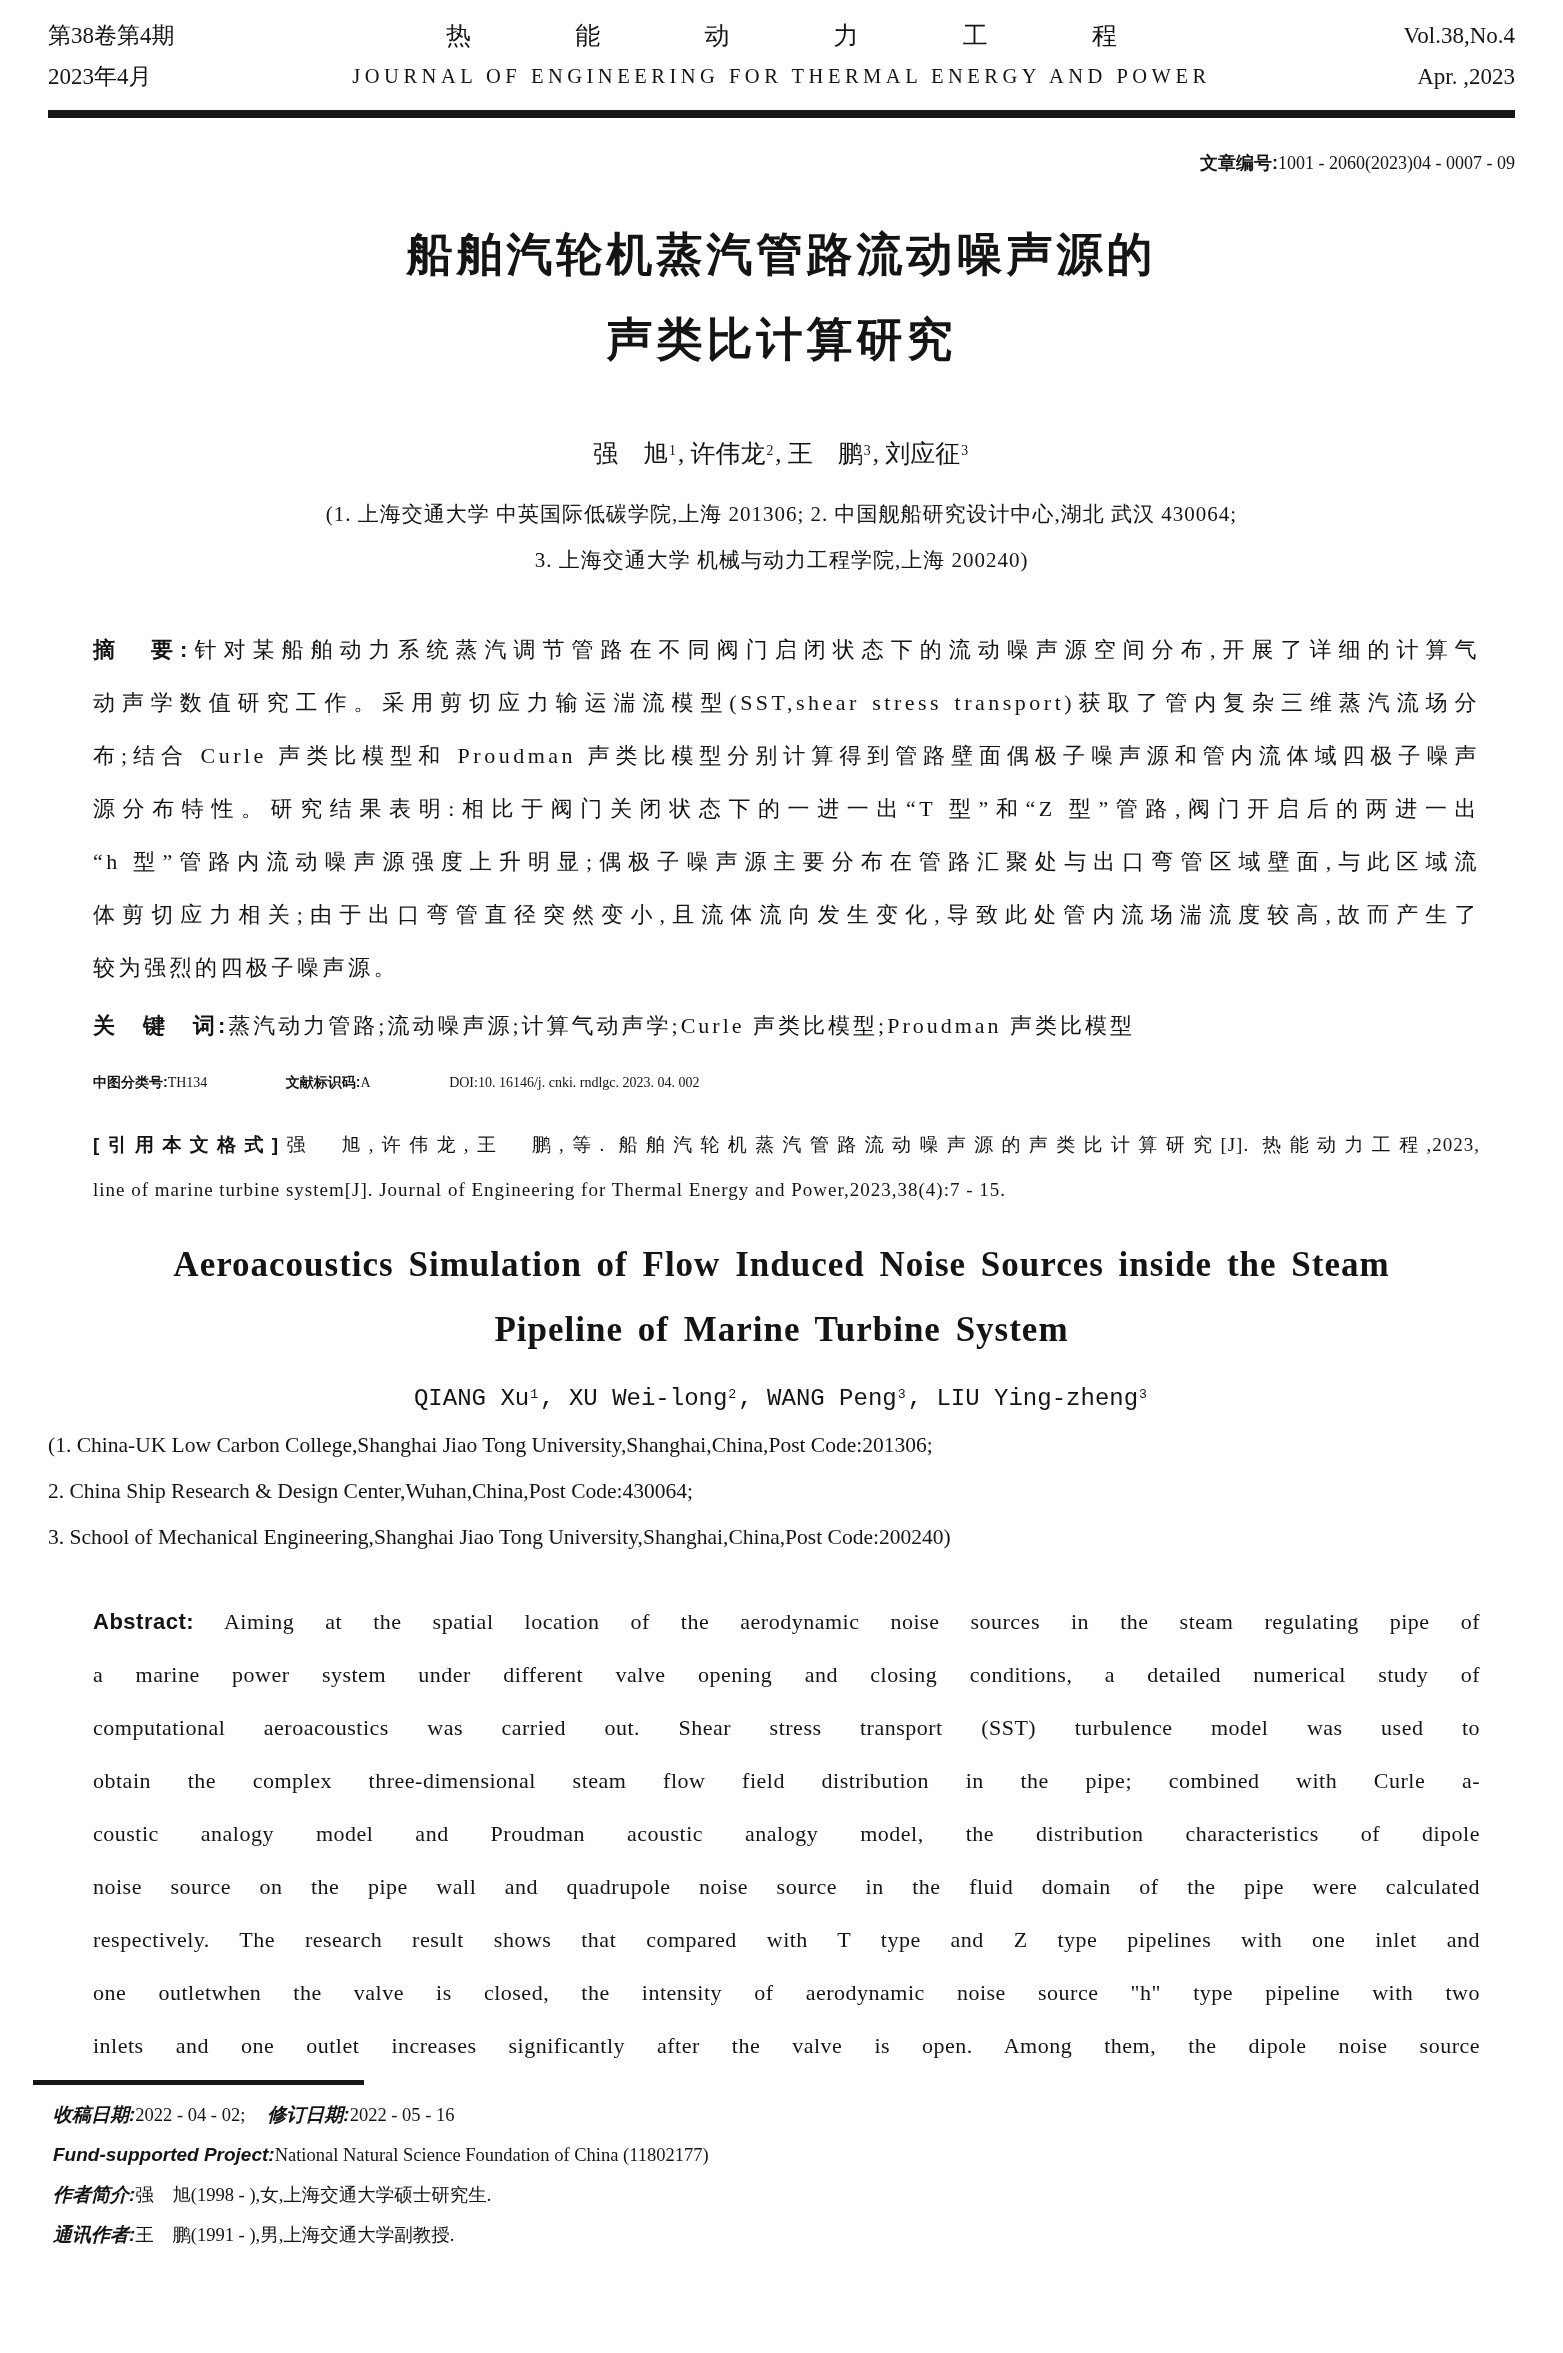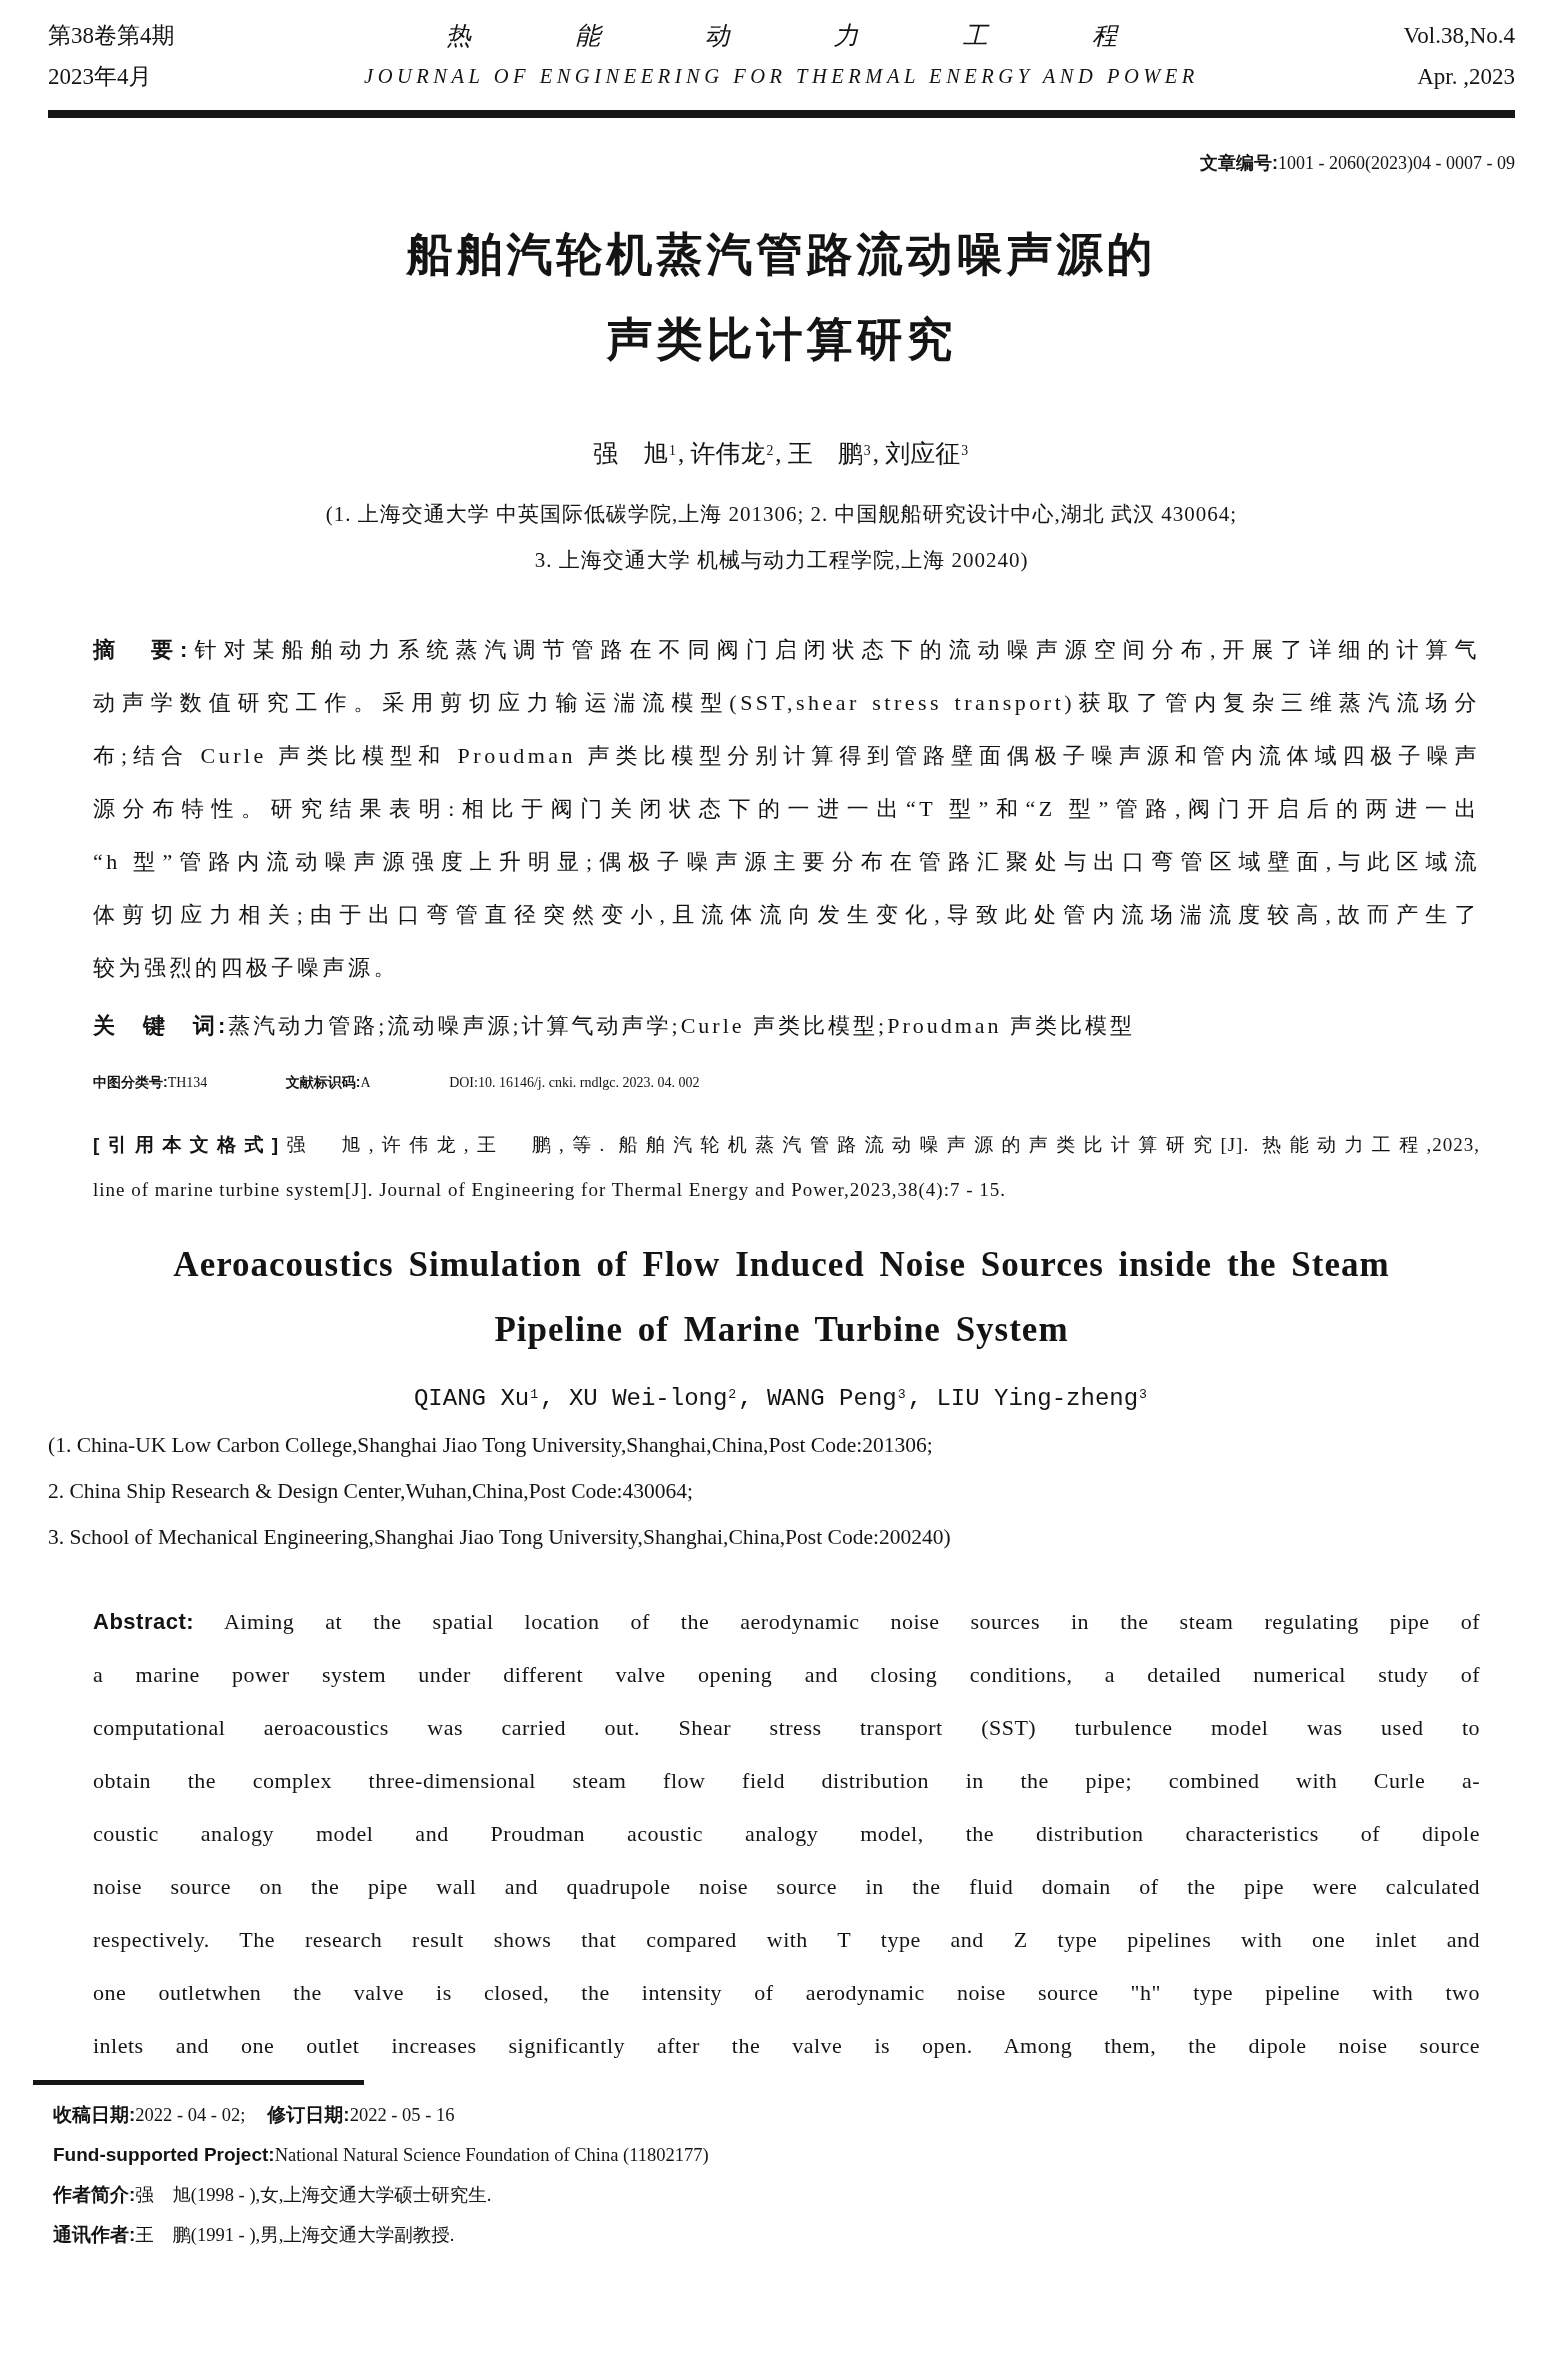--- a/index.html
+++ b/index.html
@@ -14,21 +14,21 @@
     font-family: "Liberation Serif", "DejaVu Serif", serif;
     padding: 15px 48px 0 48px;
     overflow: hidden;
   }
   .hei { font-family: "Liberation Sans", "DejaVu Sans", sans-serif; font-weight: bold; }
 
   
   .header { display: flex; align-items: flex-start; }
   .header .col-left  { width: 300px; text-align: left; }
   .header .col-right { width: 300px; text-align: right; }
-  .header .col-center{ flex: 1; text-align: center; font-style: italic; }
+  .header .col-center{ flex: 1; text-align: center; }
   .header-line { font-size: 23px; line-height: 41px; white-space: nowrap; }
   .journal-zh { width: 671px; margin: 0 auto; text-align: justify; text-align-last: justify; font-size: 25px; line-height: 41px; }
   .journal-en { font-size: 20.5px; line-height: 41px; letter-spacing: 4.5px; white-space: nowrap; }
 
   .double-rule { margin-top: 13px; height: 4.5px; border-top: 4px solid #161616; border-bottom: 4px solid #161616; }
 
   
   .article-no { margin-top: 32px; text-align: right; font-size: 18px; line-height: 27px; }
 
   
@@ -55,21 +55,21 @@
   .title-en { margin-top: 20px; text-align: center; font-weight: bold; font-size: 35px; line-height: 65px; letter-spacing: 1px; word-spacing: 5px; white-space: nowrap; }
   .authors-en { margin-top: 15px; text-align: center; font-size: 24px; line-height: 36px; white-space: nowrap; font-family: Liberation Mono, monospace; }
   .affils-en { margin-top: 5px; text-align: left; font-size: 21.5px; line-height: 46px; white-space: nowrap; }
   .abstract-en { margin-top: 35px; }
   .en-line { font-size: 22px; line-height: 53px; letter-spacing: 0.5px; word-spacing: 3px; text-align: justify; text-align-last: justify; }
 
   
   .foot-rule { margin-top: 8px; margin-left: -15px; width: 331px; height: 4.5px; background: #161616; }
   .footnotes { margin-top: 10px; margin-left: 5px; }
   .foot-line { font-size: 18.5px; line-height: 40px; white-space: nowrap; }
-  .foot-line .lbl { font-size: 19px; }
+  .foot-line .lbl { font-size: 19px; font-style: italic; }
   .gap-left { margin-left: 22px; }
 </style>
 </head>
 <body>
 
 <div class="page">
 
   <div class="header">
     <div class="col-left">
       <div class="header-line">第38卷第4期</div>

